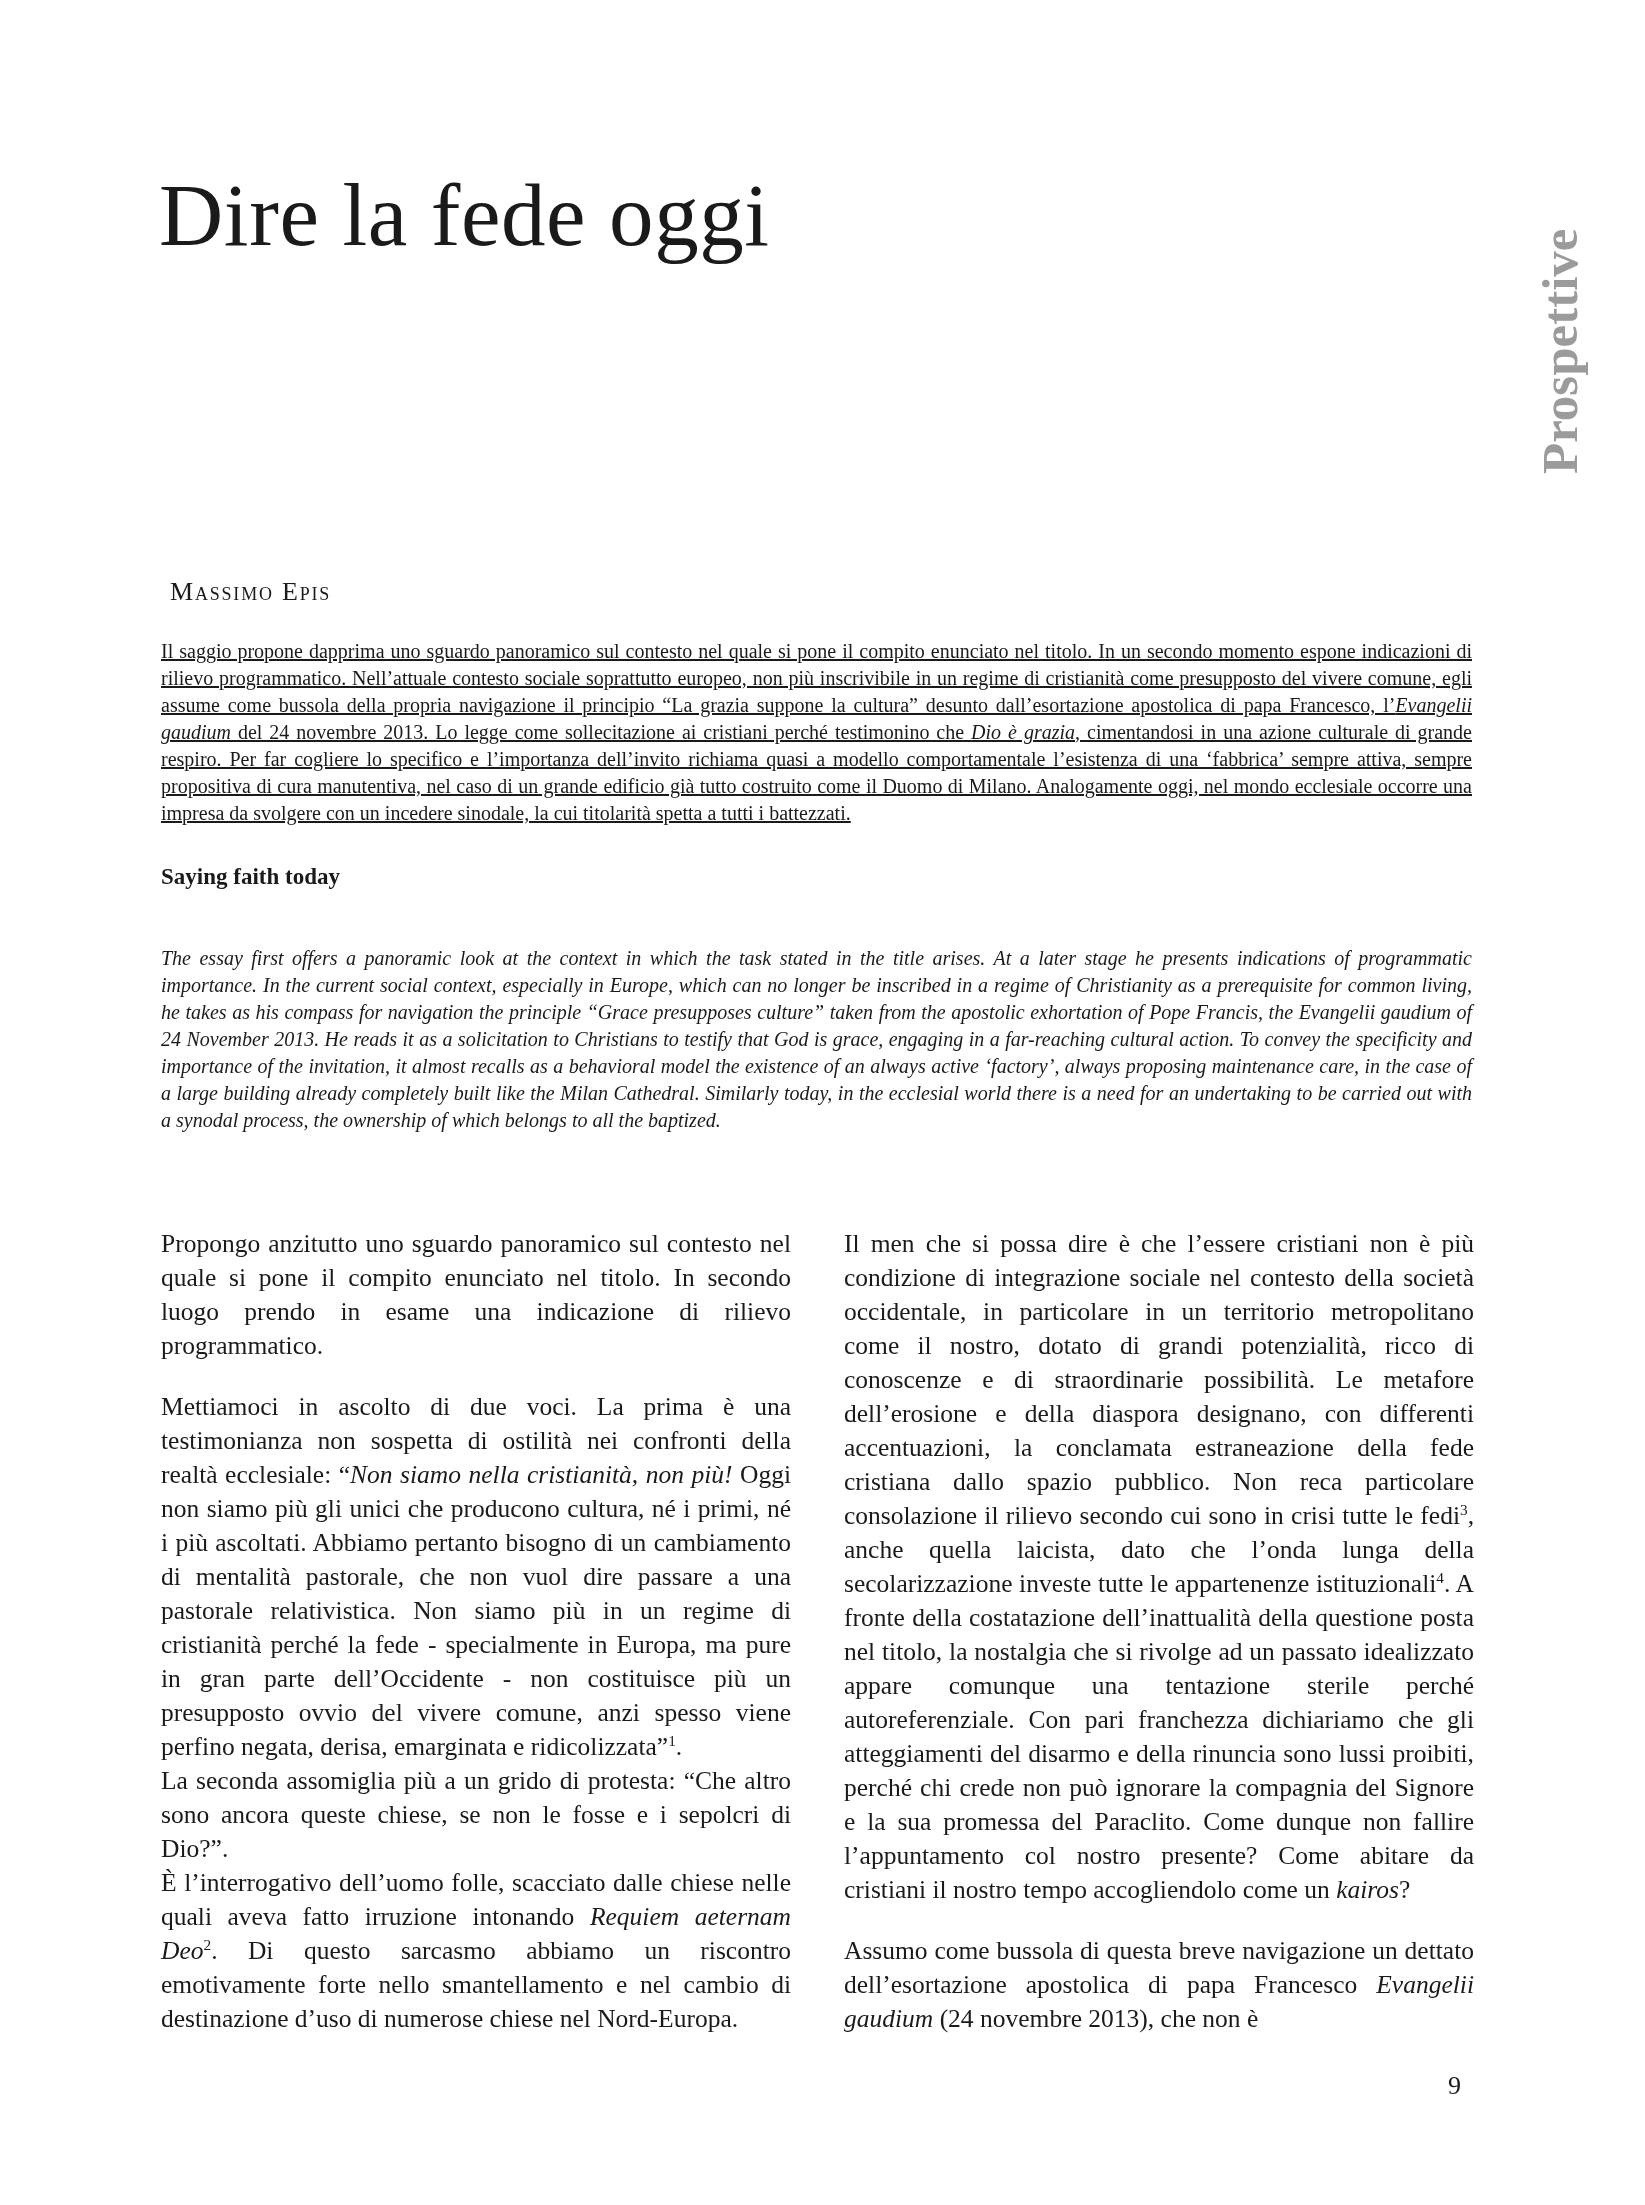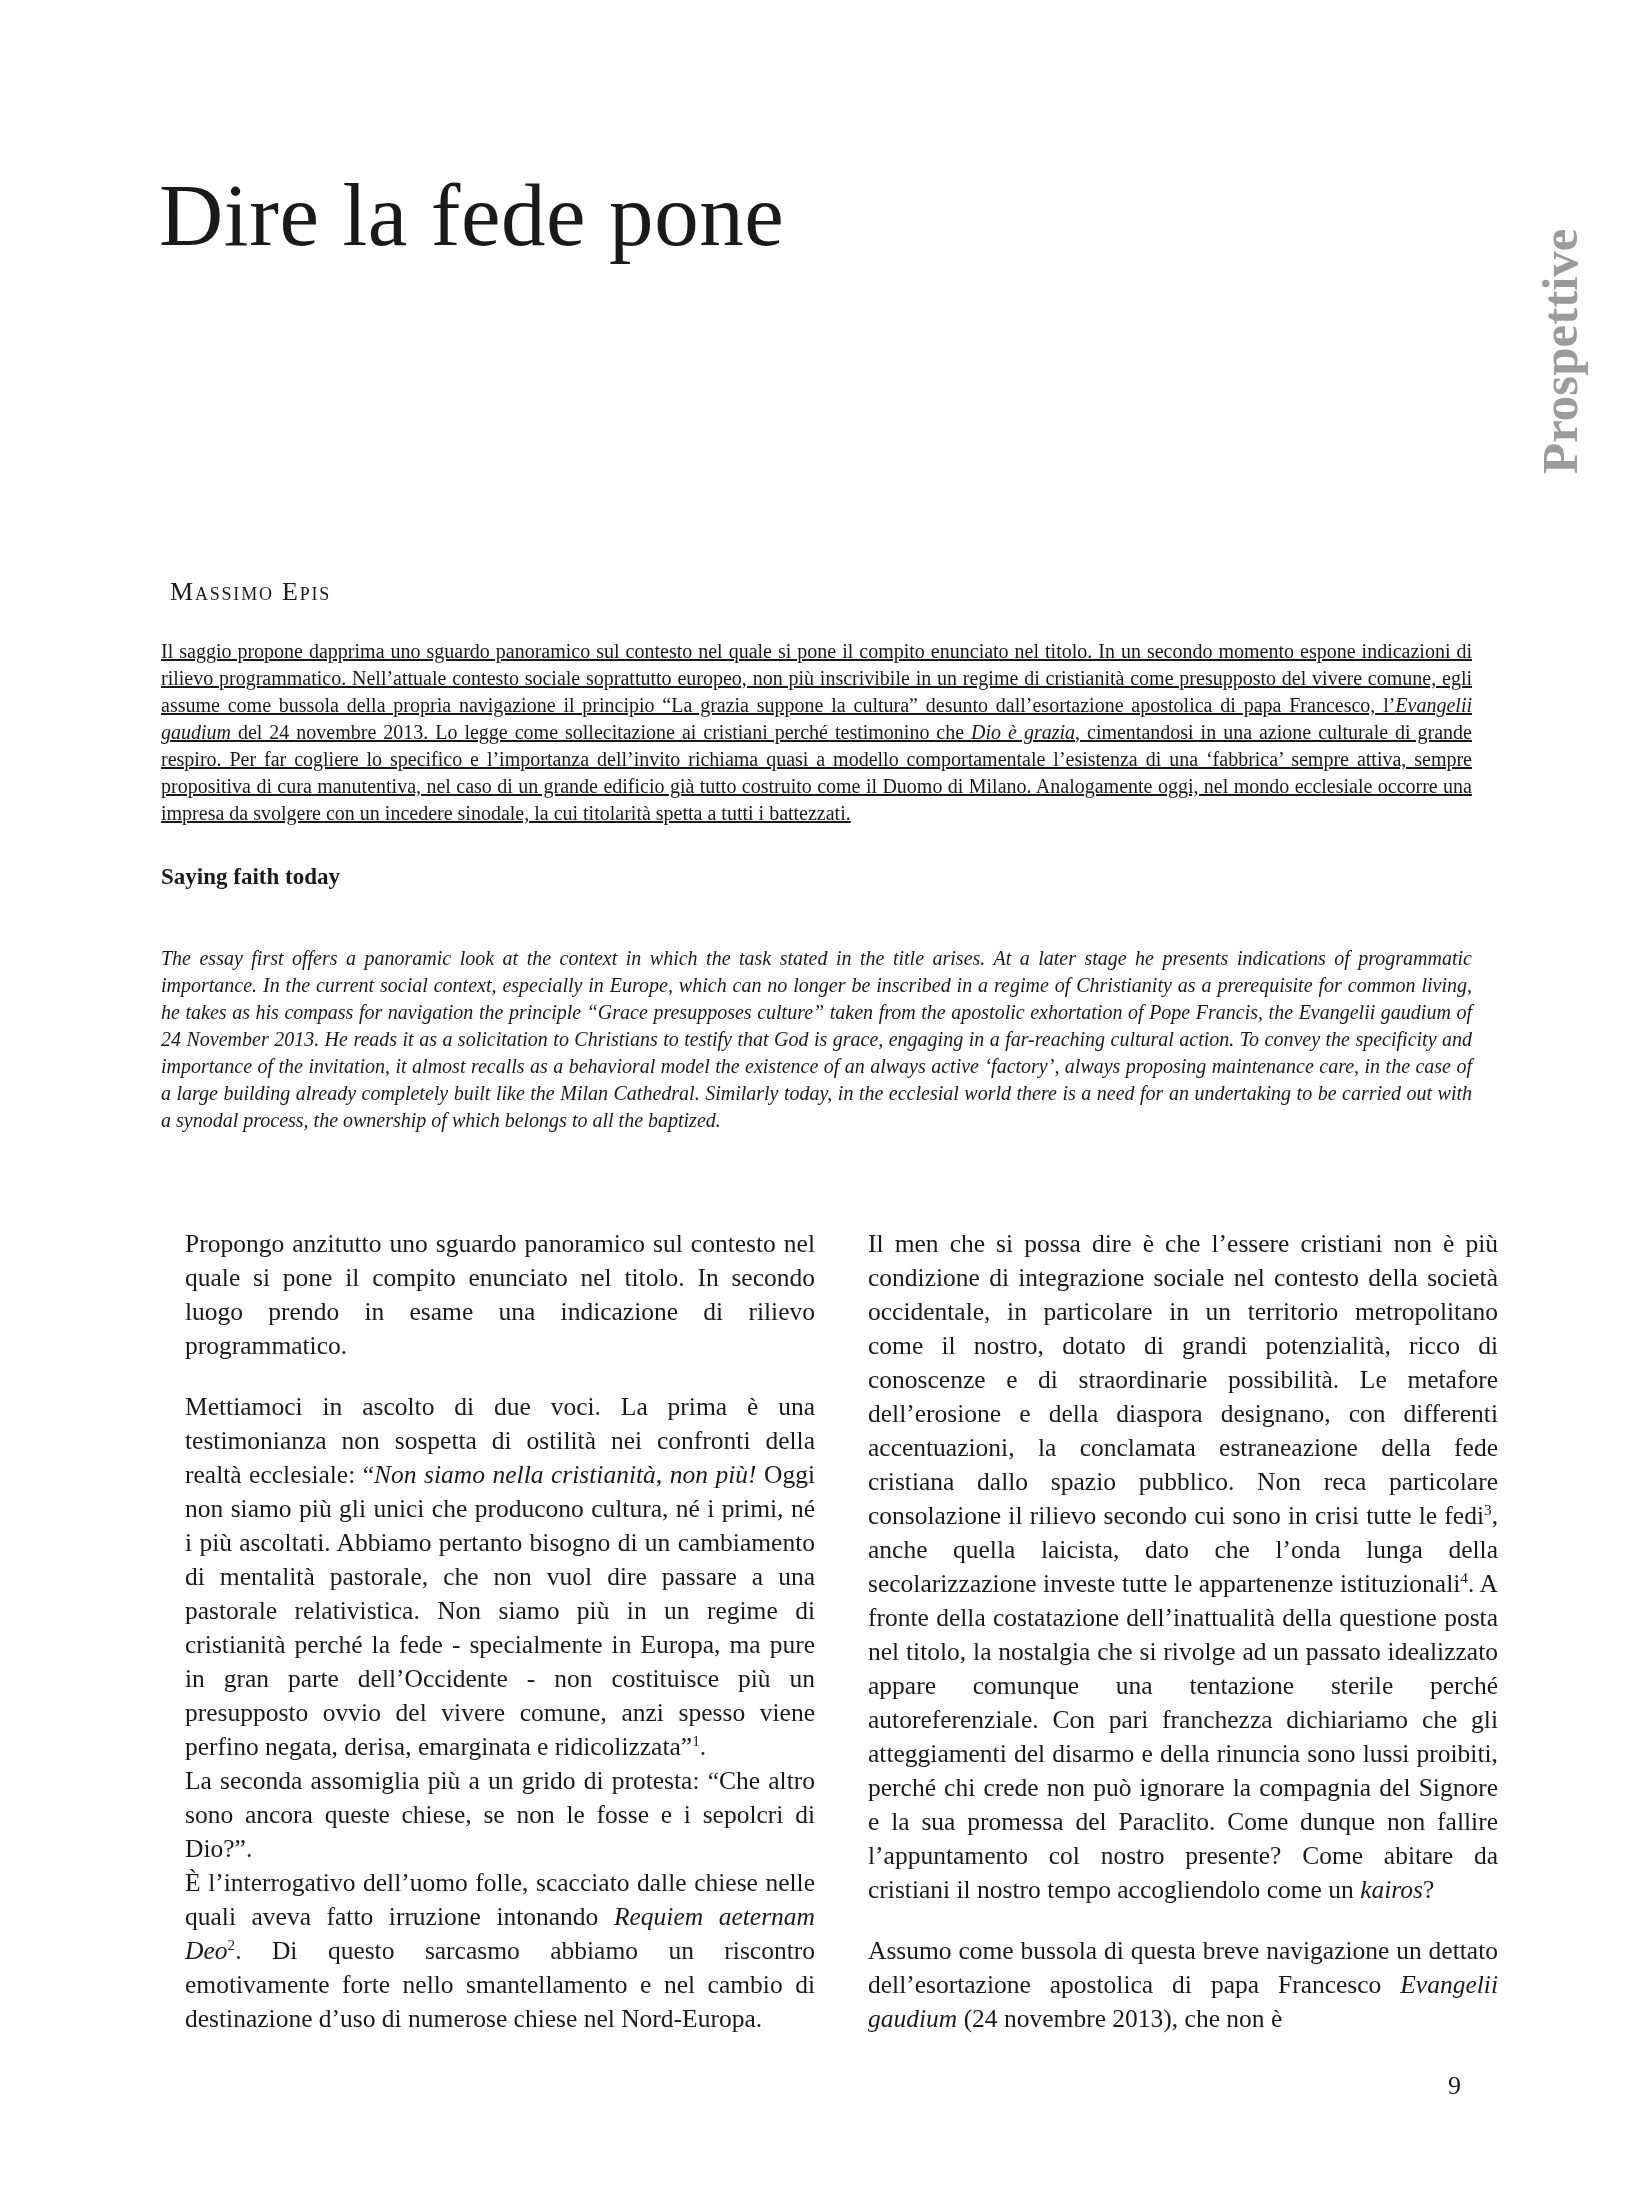--- a/index.html
+++ b/index.html
@@ -80,21 +80,20 @@
     font-style: italic;
     text-align: justify;
   }
   .col {
     position: absolute;
     top: 1227px;
     width: 630px;
     font-size: 25.5px;
     line-height: 34px;
     text-align: justify;
-    margin-left: 24px;
   }
   .col-left  { left: 161px; }
   .col-right { left: 844px; }
   .body-para { margin: 0; }
   .body-para.gap { margin-top: 27px; }
   sup {
     font-size: 60%;
     line-height: 0;
     vertical-align: super;
   }
@@ -106,21 +105,21 @@
     font-size: 26px;
   }
 </style>
 </head>
 <body>
 
 <div class="page" style="color: rgb(26, 26, 26); background: rgb(255, 255, 255);">
 
   <div class="section-label" style="color: rgb(155, 155, 155);">Prospettive</div>
 
-  <h1 class="title">Dire la fede pone</h1>
+  <h1 class="title">Dire la fede oggi</h1>
 
   <div class="author">Massimo Epis</div>
 
   <p class="abstract-it"><span>Il saggio propone dapprima uno sguardo panoramico sul contesto nel quale si pone il compito enunciato nel titolo. In un secondo momento espone indicazioni di rilievo programmatico. Nell’attuale contesto sociale soprattutto europeo, non più inscrivibile in un regime di cristianità come presupposto del vivere comune, egli assume come bussola della propria navigazione il principio “La grazia suppone la cultura” desunto dall’esortazione apostolica di papa Francesco, l’</span><em>Evangelii gaudium</em><span> del 24 novembre 2013. Lo legge come sollecitazione ai cristiani perché testimonino che </span><em>Dio è grazia</em><span>, cimentandosi in una azione culturale di grande respiro. Per far cogliere lo specifico e l’importanza dell’invito richiama quasi a modello comportamentale l’esistenza di una ‘fabbrica’ sempre attiva, sempre propositiva di cura manutentiva, nel caso di un grande edificio già tutto costruito come il Duomo di Milano. Analogamente oggi, nel mondo ecclesiale occorre una impresa da svolgere con un incedere sinodale, la cui titolarità spetta a tutti i battezzati.</span></p>
 
   <h2 class="en-heading">Saying faith today</h2>
 
   <p class="abstract-en"><span>The essay first offers a panoramic look at the context in which the task stated in the title arises. At a later stage he presents indications of programmatic importance. In the current social context, especially in Europe, which can no longer be inscribed in a regime of Christianity as a prerequisite for common living, he takes as his compass for navigation the principle “Grace presupposes culture” taken from the apostolic exhortation of Pope Francis, the Evangelii gaudium of 24 November 2013. He reads it as a solicitation to Christians to testify that God is grace, engaging in a far-reaching cultural action. To convey the specificity and importance of the invitation, it almost recalls as a behavioral model the existence of an always active ‘factory’, always proposing maintenance care, in the case of a large building already completely built like the Milan Cathedral. Similarly today, in the ecclesial world there is a need for an undertaking to be carried out with a synodal process, the ownership of which belongs to all the baptized.</span></p>
 
   <div class="col col-left">

